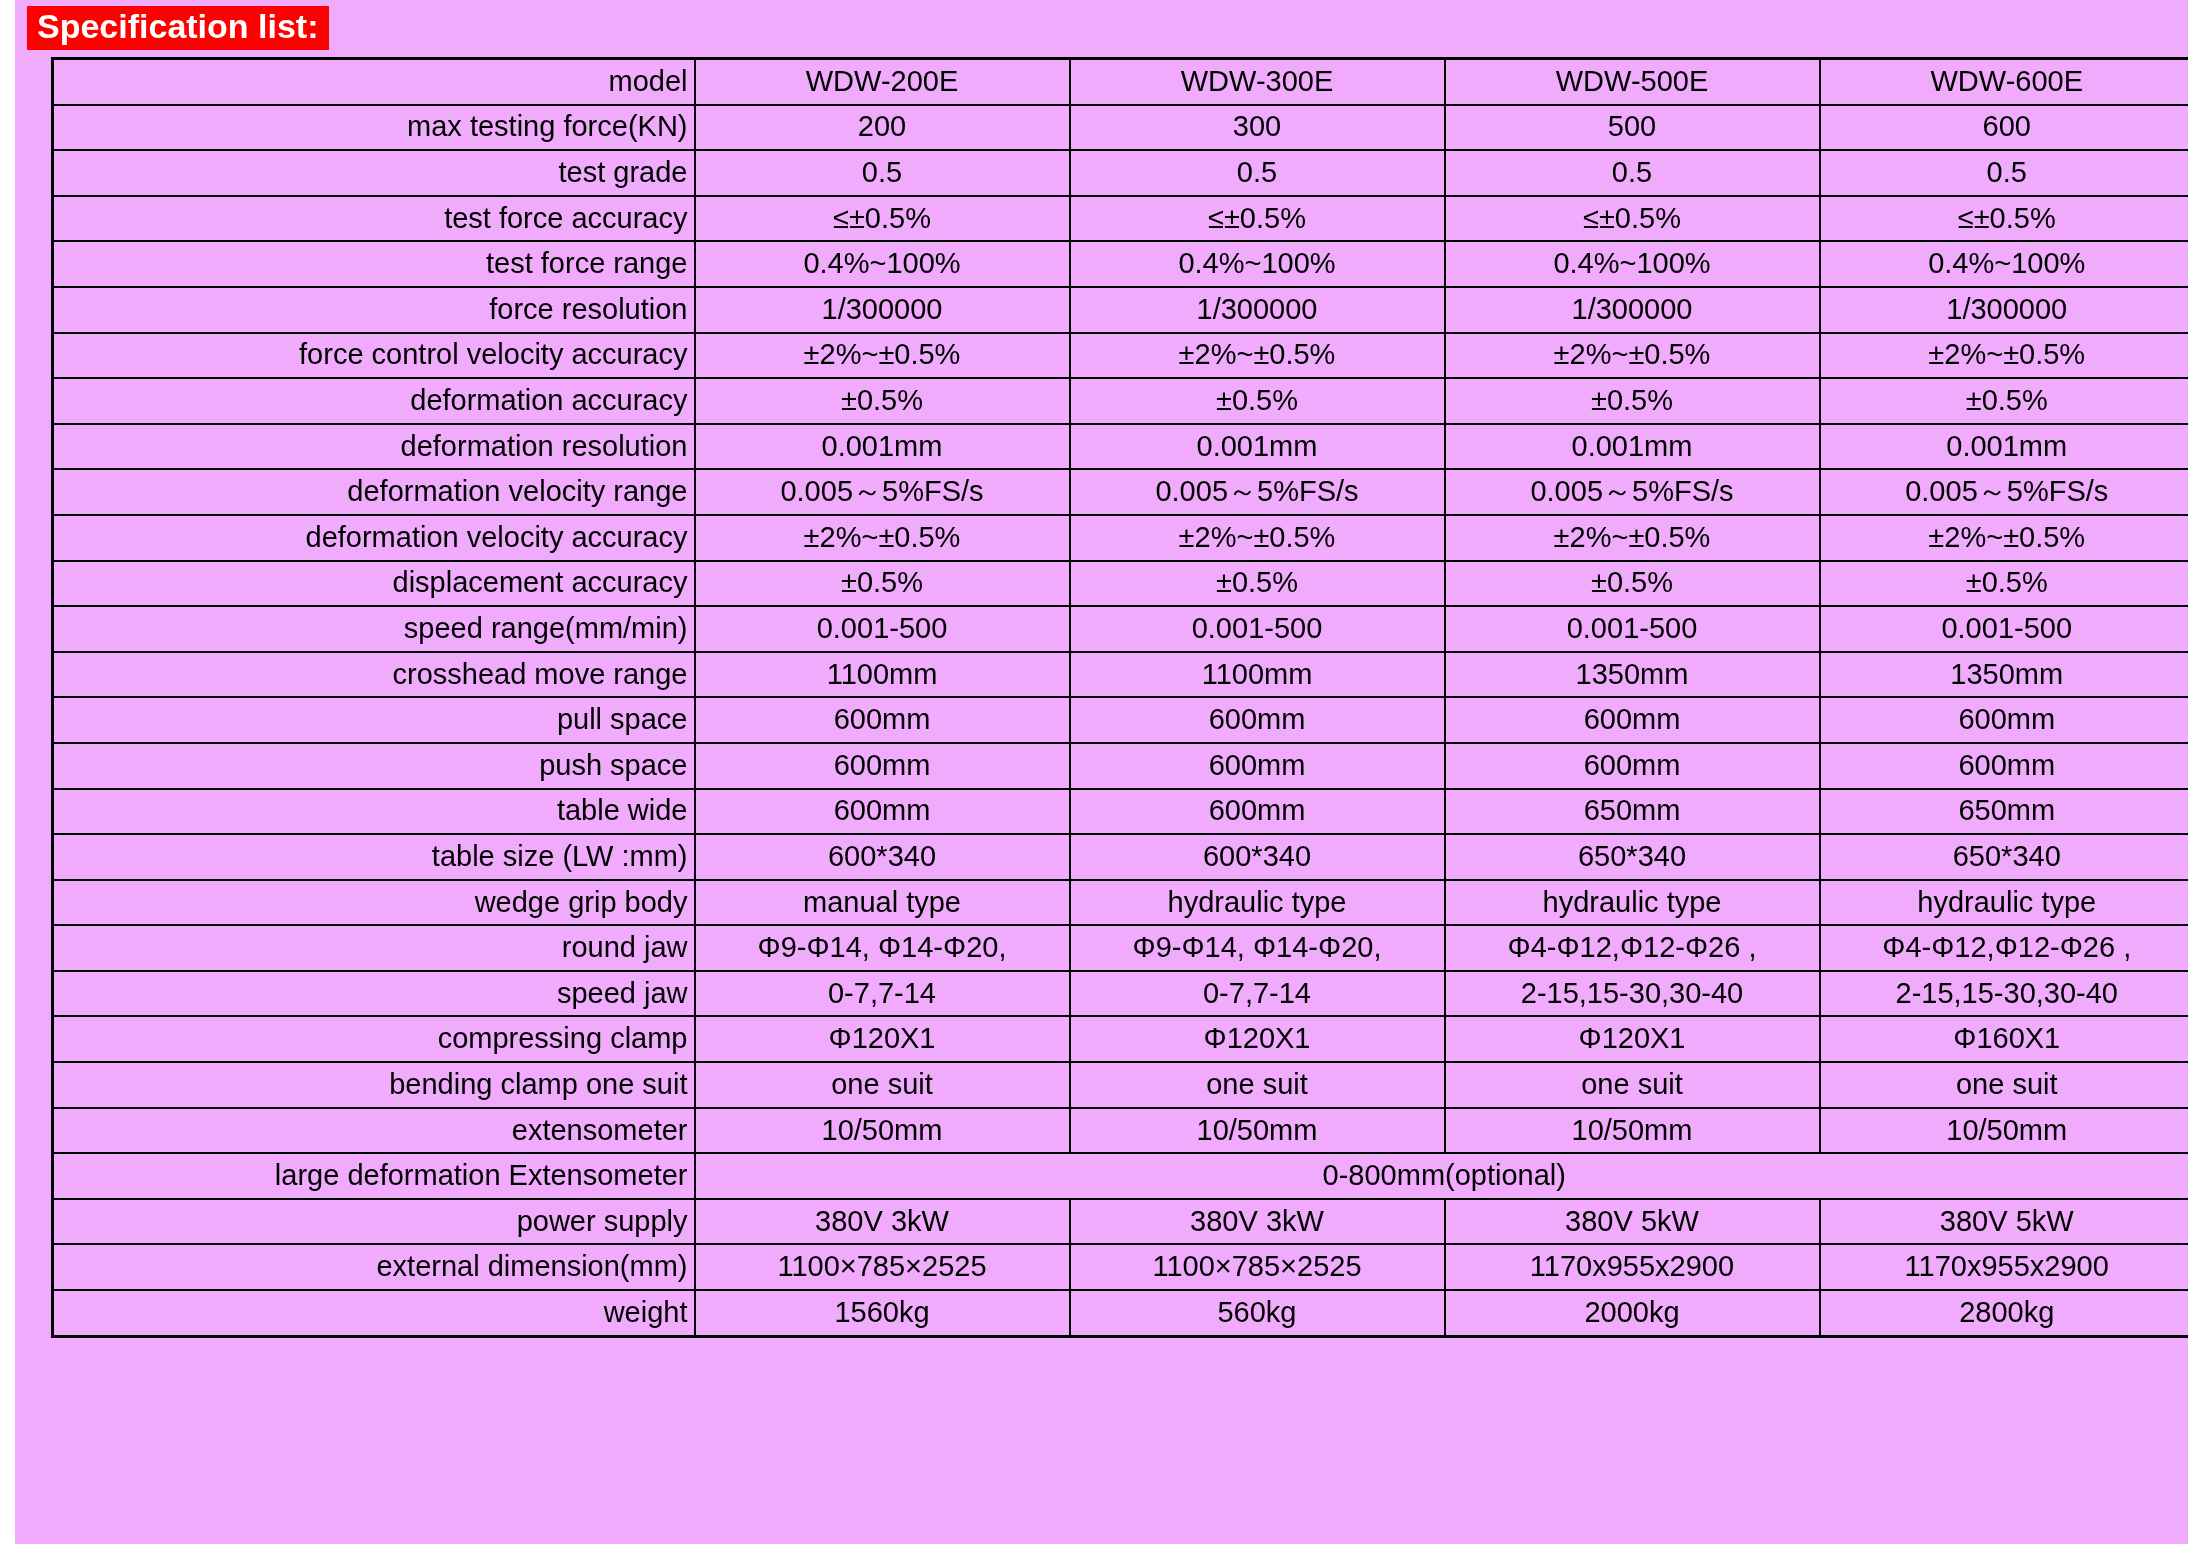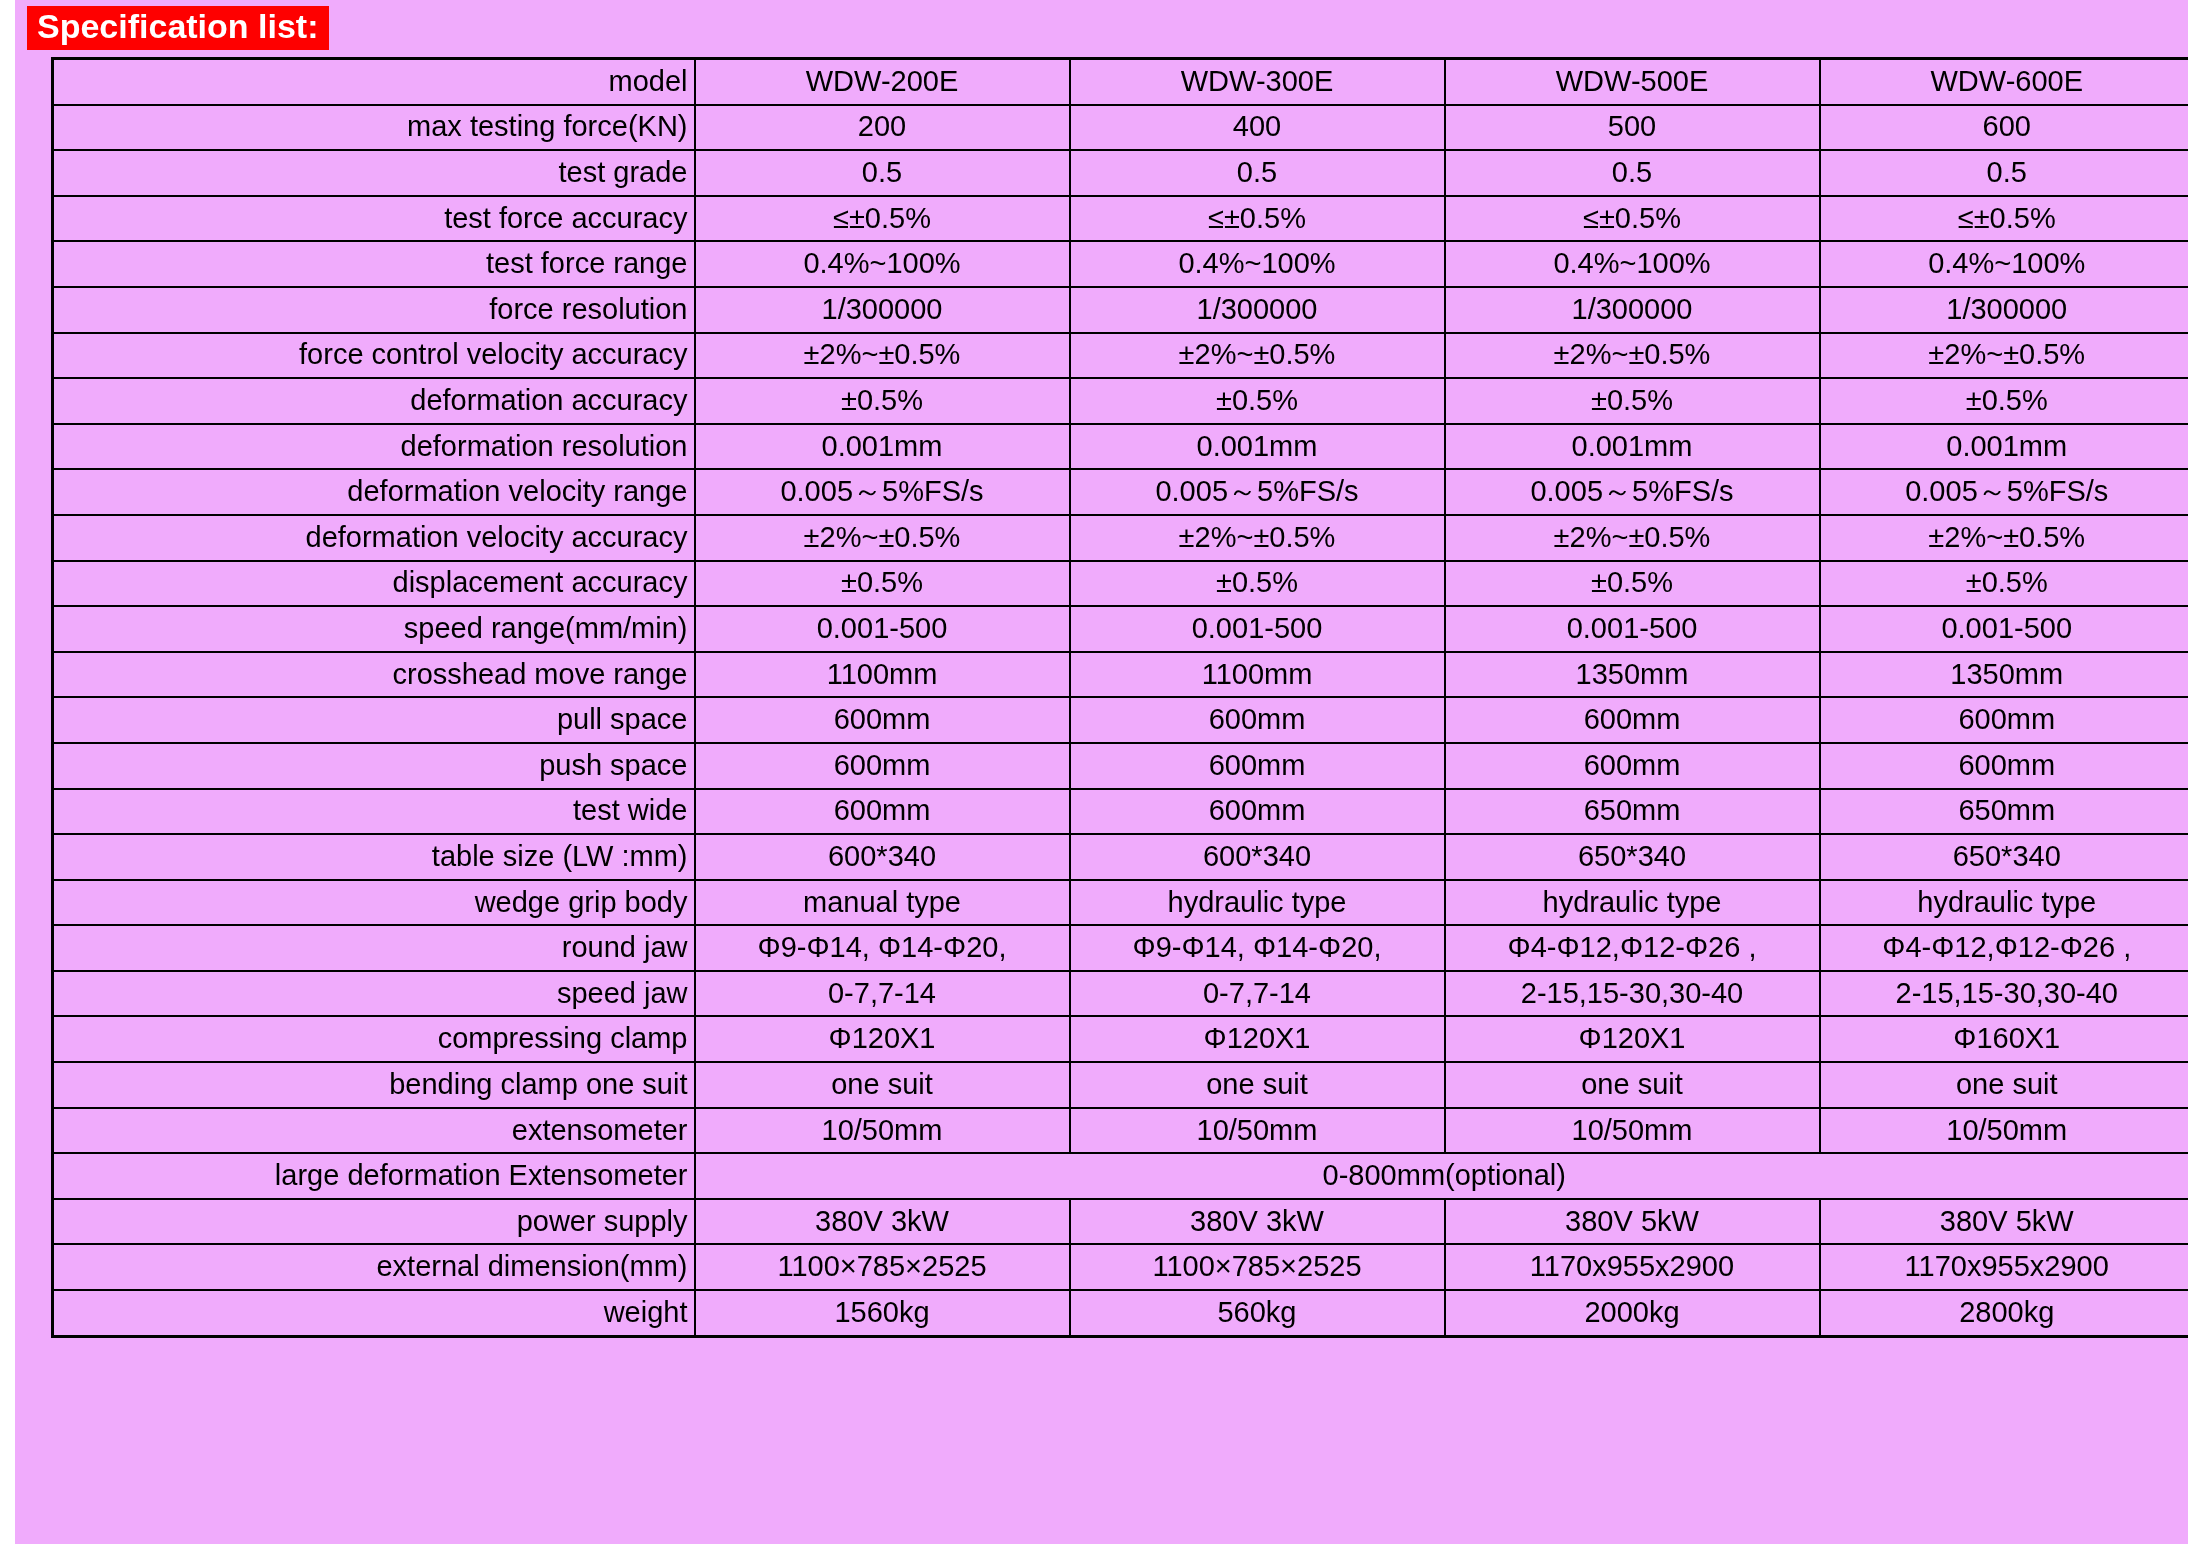--- a/index.html
+++ b/index.html
@@ -75,21 +75,21 @@
         <tr>
           <td class="label-cell">model</td>
           <td class="value-cell">WDW-200E</td>
           <td class="value-cell">WDW-300E</td>
           <td class="value-cell">WDW-500E</td>
           <td class="value-cell">WDW-600E</td>
         </tr>
         <tr>
           <td class="label-cell">max testing force(KN)</td>
           <td class="value-cell">200</td>
-          <td class="value-cell">400</td>
+          <td class="value-cell">300</td>
           <td class="value-cell">500</td>
           <td class="value-cell">600</td>
         </tr>
         <tr>
           <td class="label-cell">test grade</td>
           <td class="value-cell">0.5</td>
           <td class="value-cell">0.5</td>
           <td class="value-cell">0.5</td>
           <td class="value-cell">0.5</td>
         </tr>
@@ -178,21 +178,21 @@
           <td class="value-cell">600mm</td>
         </tr>
         <tr>
           <td class="label-cell">push space</td>
           <td class="value-cell">600mm</td>
           <td class="value-cell">600mm</td>
           <td class="value-cell">600mm</td>
           <td class="value-cell">600mm</td>
         </tr>
         <tr>
-          <td class="label-cell">test wide</td>
+          <td class="label-cell">table wide</td>
           <td class="value-cell">600mm</td>
           <td class="value-cell">600mm</td>
           <td class="value-cell">650mm</td>
           <td class="value-cell">650mm</td>
         </tr>
         <tr>
           <td class="label-cell">table size (LW :mm)</td>
           <td class="value-cell">600*340</td>
           <td class="value-cell">600*340</td>
           <td class="value-cell">650*340</td>

